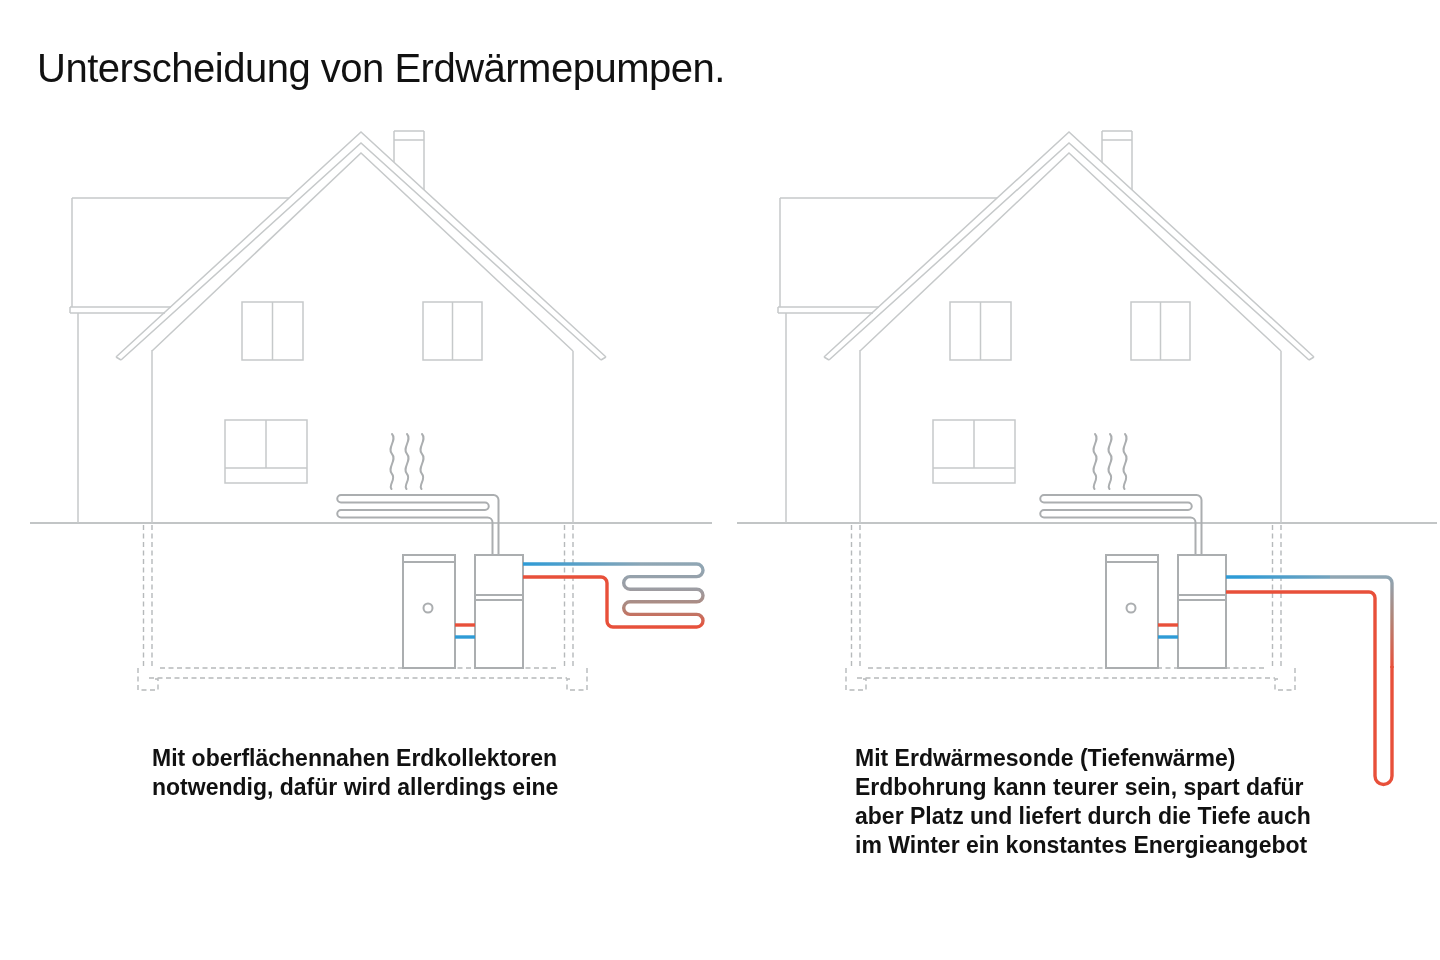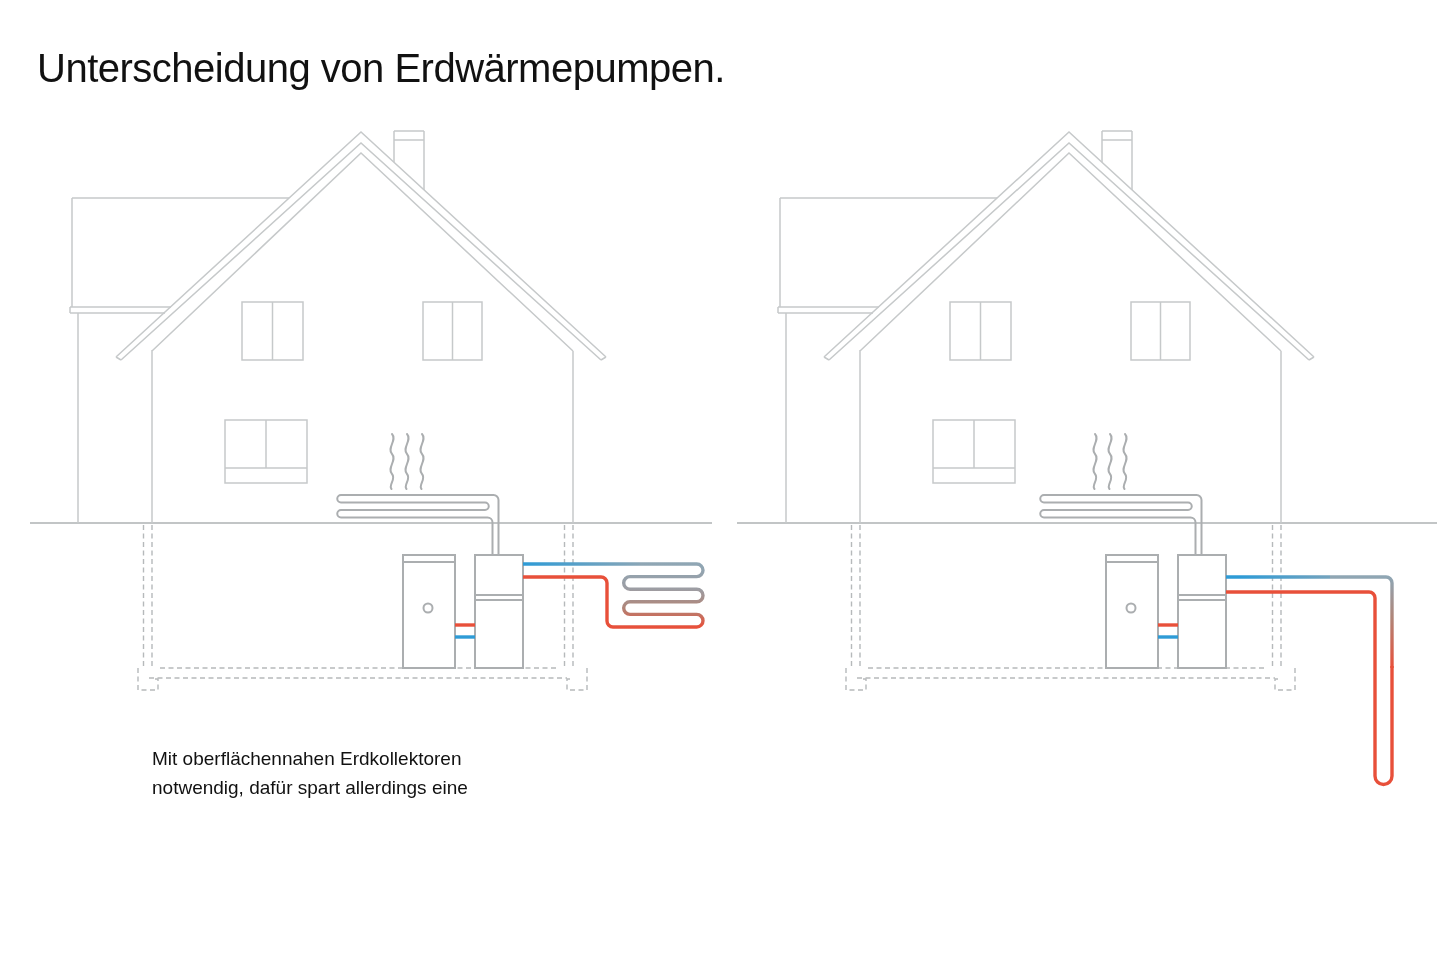--- a/index.html
+++ b/index.html
@@ -1,21 +1,21 @@
 <!DOCTYPE html>
 <html style="--background: #ffffff; --text: #111111; --house-line: #c6c9ca; --detail-line: #abaeb0; --dashed-line: #b6b9bb; --ground-line: #c2c5c6; --pipe-blue: #2e9bd6; --pipe-red: #e8503a; --pipe-mid: #8fa6b4;"><head>
 <meta charset="utf-8">
 <style>
   html,body{margin:0;padding:0;background:var(--background,#fff);}
   body{width:1440px;height:960px;position:relative;overflow:hidden;
        font-family:"Liberation Sans","DejaVu Sans",sans-serif;color:var(--text,#111);}
   .canvas{position:absolute;inset:0;border-radius:6px;}
   .title{position:absolute;left:37px;top:46px;font-size:40px;font-weight:400;
          letter-spacing:-0.5px;color:var(--text,#111);white-space:nowrap;}
-  .caption{position:absolute;width:520px;font-size:19px;font-weight:400;
+  .caption{position:absolute;width:520px;font-size:23px;font-weight:700;
            line-height:29px;color:var(--text,#111);}
   .caption span{display:block;white-space:nowrap;}
   .caption-left{left:152px;top:744px;}
   .caption-right{left:855px;top:744px;}
   svg{position:absolute;left:0;top:0;}
   .hl{stroke:var(--house-line,#c6c9ca);stroke-width:1.5;fill:none;}
   .dl{stroke:var(--detail-line,#abaeb0);stroke-width:2;fill:none;}
   .dash{stroke:var(--dashed-line,#b6b9bb);stroke-width:1.4;fill:none;stroke-dasharray:5 3.5;}
   .ground{stroke:var(--ground-line,#c2c5c6);stroke-width:2;fill:none;}
   .appl{stroke:var(--detail-line,#abaeb0);stroke-width:2;fill:#ffffff;}
@@ -122,17 +122,23 @@
         <path class="pipe" stroke="url(#gradBoreV)" d="M1330,577 H1386 A6,6 0 0 1 1392,583 V668"></path>
         <path class="pipe" style="stroke:var(--pipe-red)" d="M1392,666 V776 A8.5,8.5 0 0 1 1375,776 V598 A6,6 0 0 0 1369,592 H1226"></path>
       </g>
     </g>
   </svg>
 
   <div class="title">Unterscheidung von Erdwärmepumpen.</div>
 
   <div class="caption caption-left">
     <span>Mit oberflächennahen Erdkollektoren</span>
-    <span>notwendig, dafür spart allerdings eine</span>
+    <span>notwendig, dafür wird allerdings eine</span>
   </div>
 
+  <div class="caption caption-right">
+    <span>Mit Erdwärmesonde (Tiefenwärme)</span>
+    <span>Erdbohrung kann teurer sein, spart dafür</span>
+    <span>aber Platz und liefert durch die Tiefe auch</span>
+    <span>im Winter ein konstantes Energieangebot</span>
+  </div>
 
 </div>
 
 </body></html>

